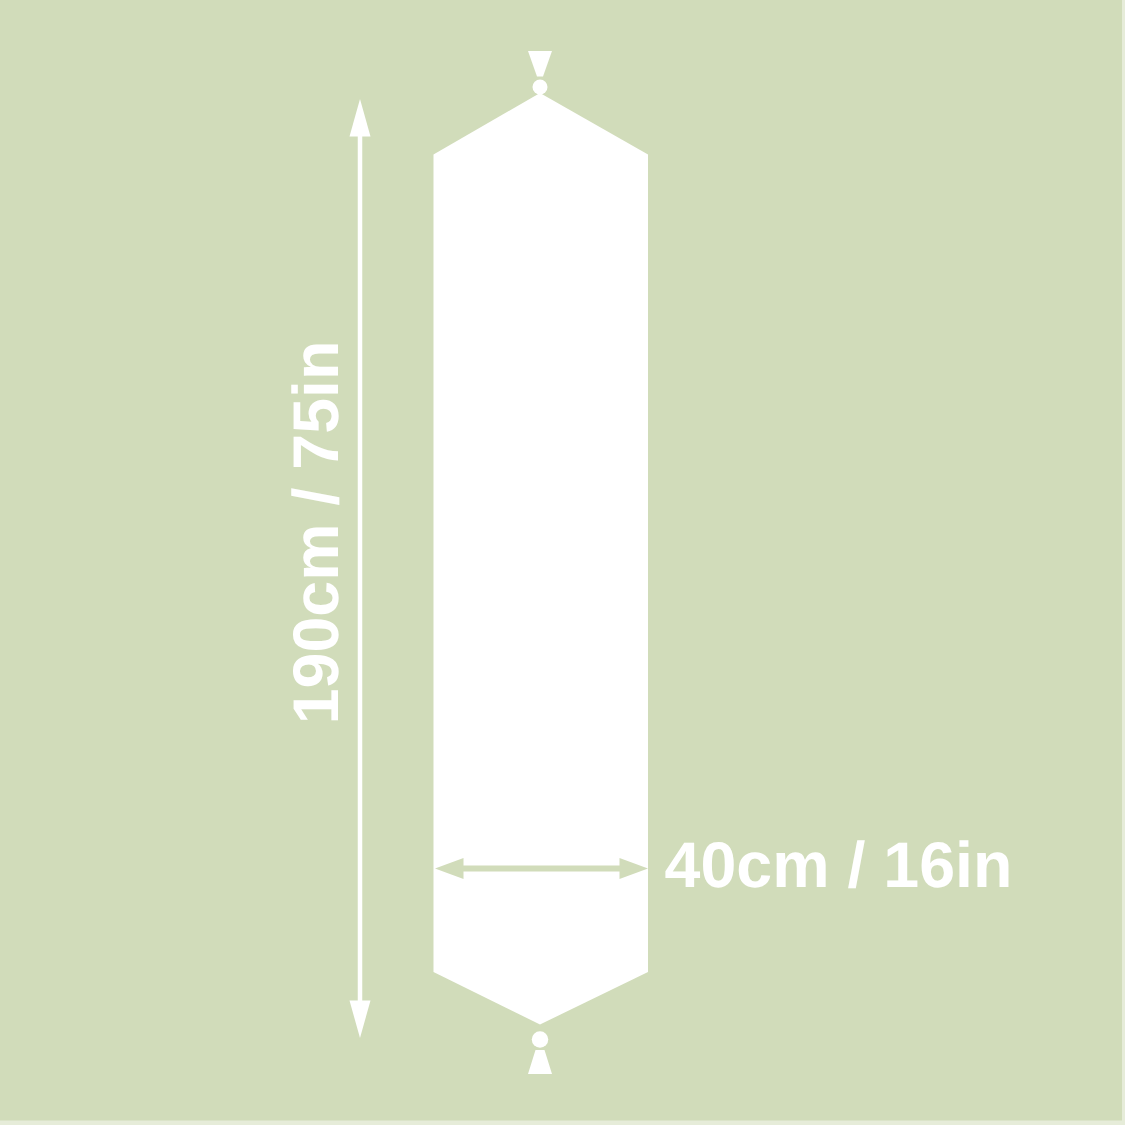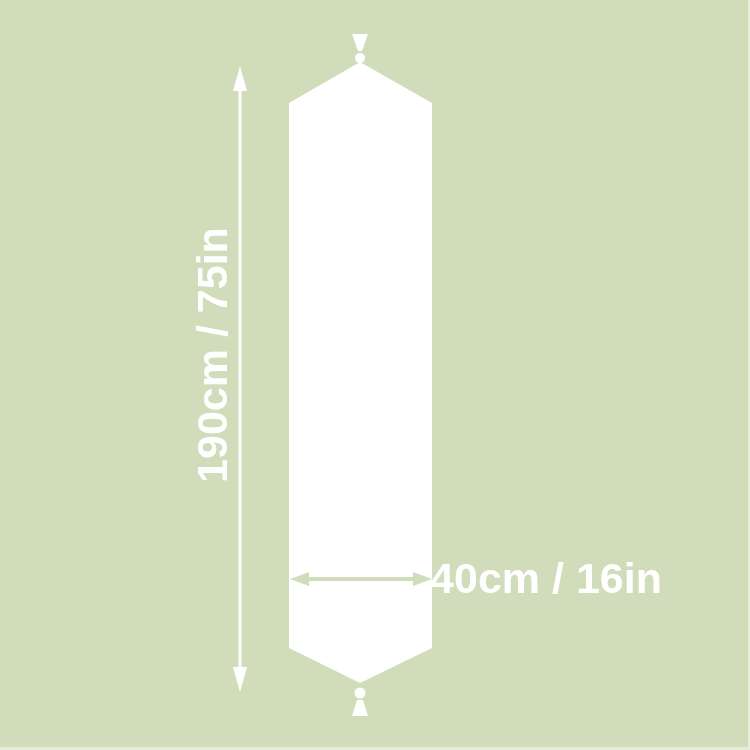--- a/index.html
+++ b/index.html
@@ -37,21 +37,21 @@
     font-weight: bold;
     letter-spacing: 0px;
     white-space: nowrap;
     transform: translate(-50%, -50%);
     line-height: 1;
   }
   .dim-label.vertical {
     transform: translate(-50%, -50%) rotate(-90deg);
   }
   #length-label { left: 212px; top: 355px; }
-  #width-label  { left: 546px; top: 578px; }
+  #width-label  { left: 559px; top: 578px; }
 </style>
 </head>
 <body>
 
 <div class="scene">
 
   <svg class="diagram" viewBox="0 0 750 750">
 
     <g>
       <polygon class="runner-fill" points="352,34 368,34 362,51 358,51"></polygon>

